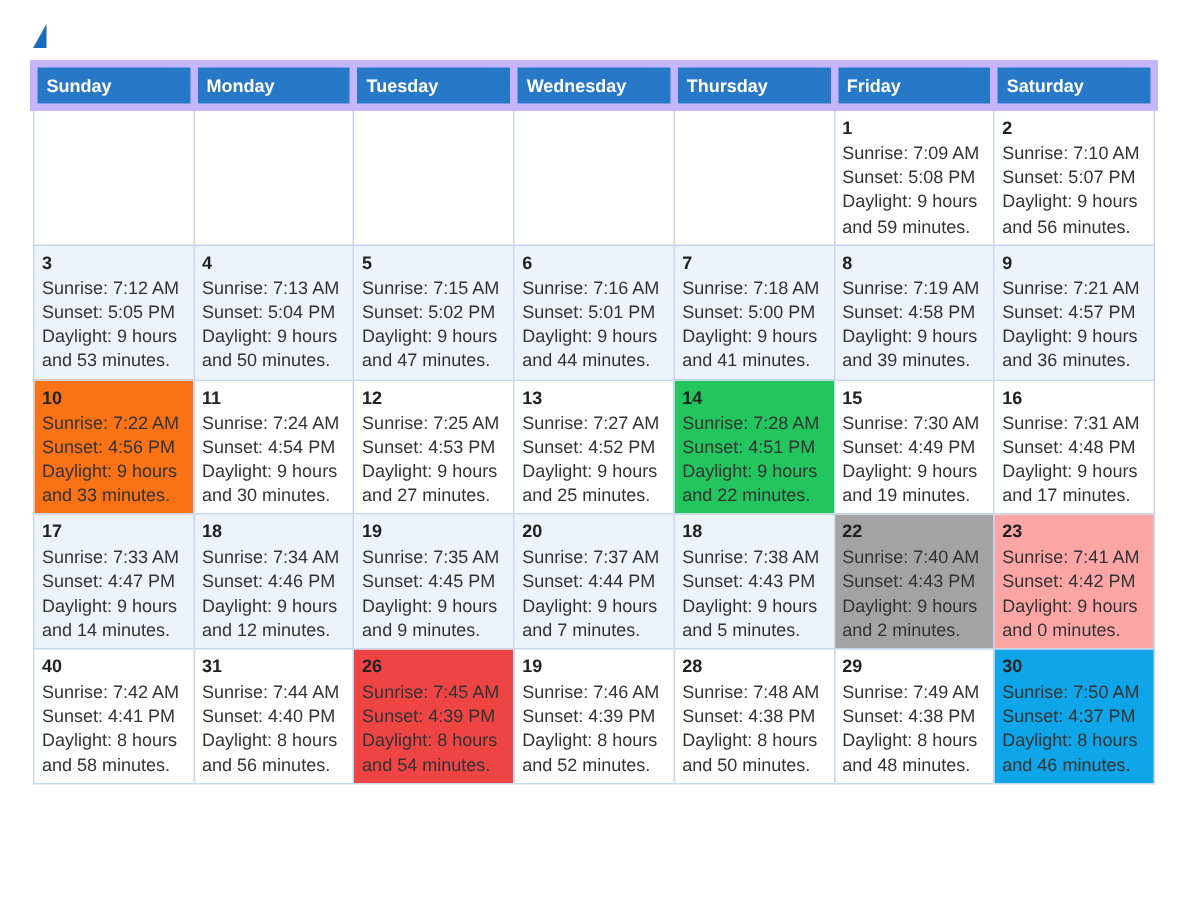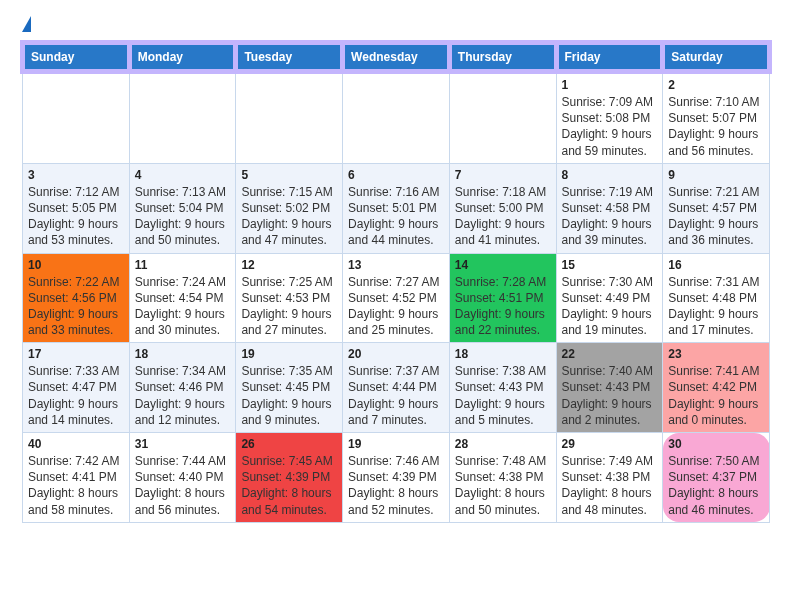--- a/index.html
+++ b/index.html
@@ -268,20 +268,20 @@
             <div class="day-info">Sunrise: 7:46 AM<br>Sunset: 4:39 PM<br>Daylight: 8 hours and 52 minutes.</div>
           </td>
           <td style="background: rgb(255, 255, 255);">
             <span class="day-num">28</span>
             <div class="day-info">Sunrise: 7:48 AM<br>Sunset: 4:38 PM<br>Daylight: 8 hours and 50 minutes.</div>
           </td>
           <td style="background: rgb(255, 255, 255);">
             <span class="day-num">29</span>
             <div class="day-info">Sunrise: 7:49 AM<br>Sunset: 4:38 PM<br>Daylight: 8 hours and 48 minutes.</div>
           </td>
-          <td style="background: #f9a8d4; border-radius: 16px;">
+          <td style="background: #0ea5e9;">
             <span class="day-num">30</span>
             <div class="day-info">Sunrise: 7:50 AM<br>Sunset: 4:37 PM<br>Daylight: 8 hours and 46 minutes.</div>
           </td>
         </tr>
       </tbody>
   </table>
 </div>
 
 </body></html>

